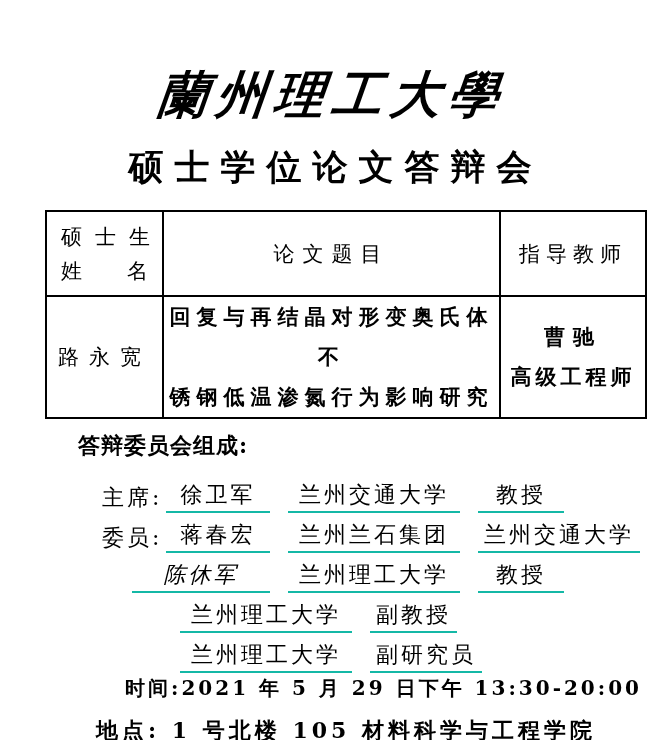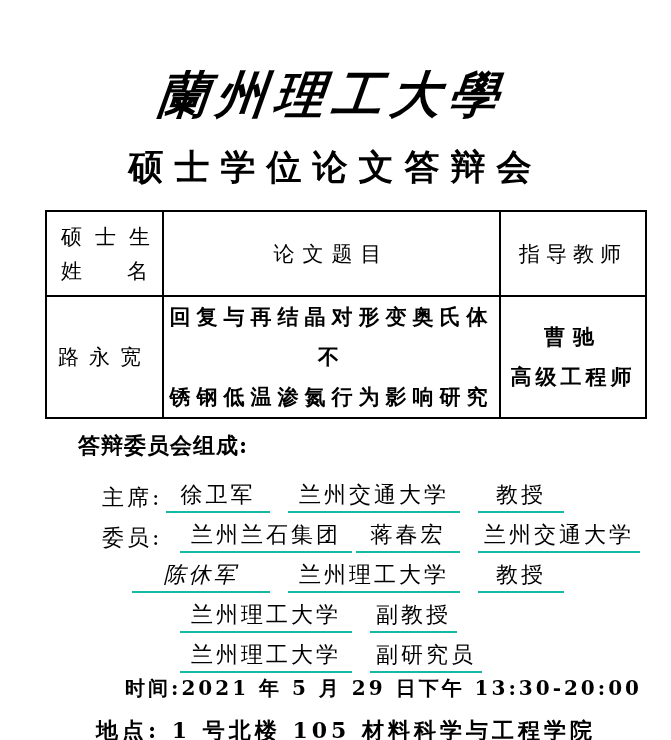--- a/index.html
+++ b/index.html
@@ -169,22 +169,22 @@
 
     <div class="member-row">
       <span class="member-role">主席:</span>
       <span class="cell-u cell-name">徐卫军</span>
       <span class="cell-u cell-org">兰州交通大学</span>
       <span class="cell-u cell-rank">教授</span>
     </div>
 
     <div class="member-row">
       <span class="member-role">委员:</span>
+      <span class="cell-u cell-name">蒋春宏</span>
       <span class="cell-u cell-org">兰州兰石集团</span>
-      <span class="cell-u cell-name">蒋春宏</span>
       <span class="cell-u cell-rank">兰州交通大学</span>
     </div>
 
     <div class="member-row no-role">
       <span class="member-role"></span>
       <span class="cell-u cell-name">陈休军</span>
       <span class="cell-u cell-org">兰州理工大学</span>
       <span class="cell-u cell-rank">教授</span>
     </div>
 

